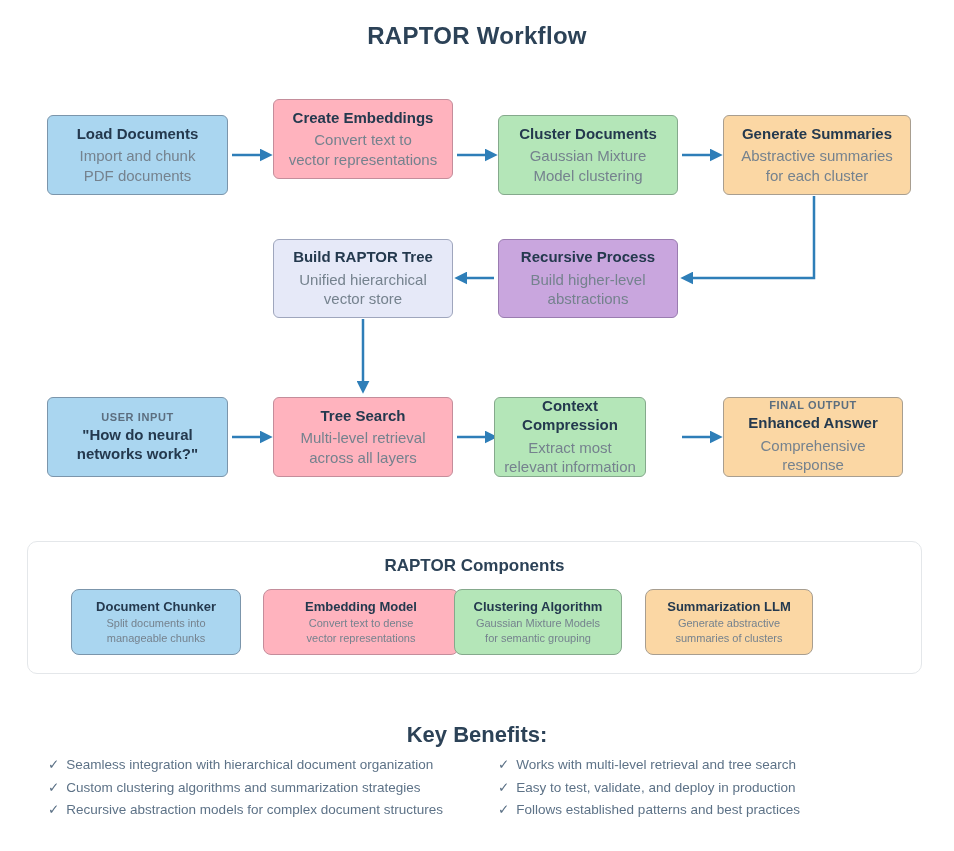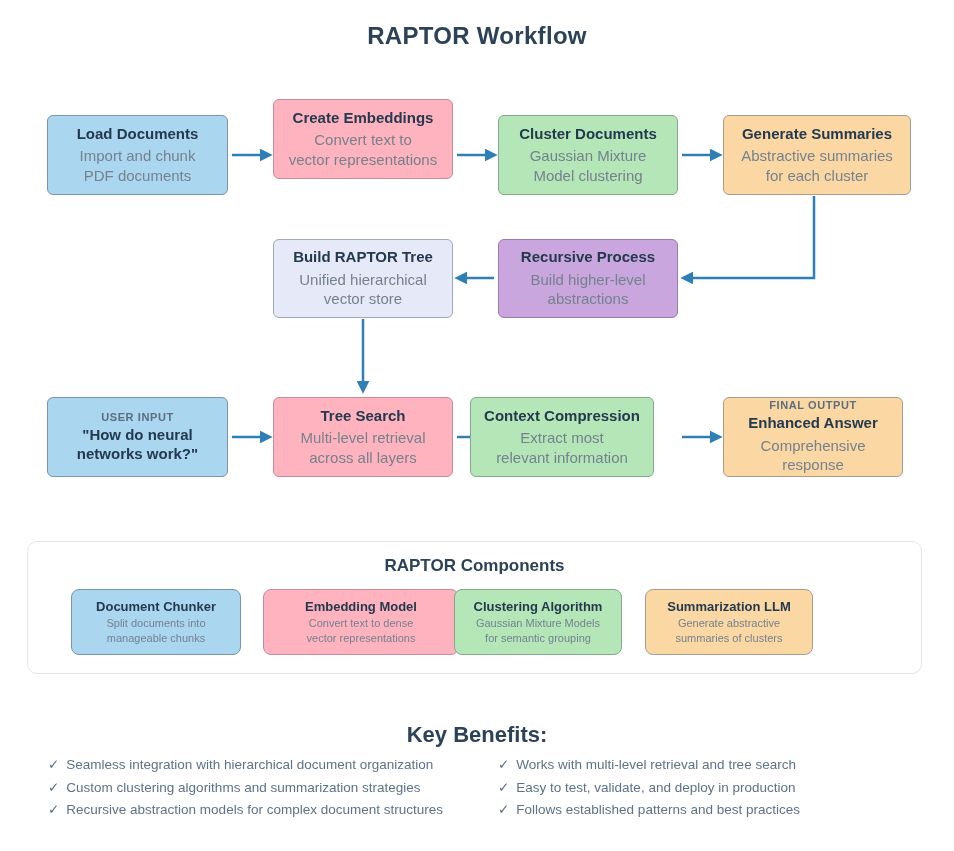--- a/index.html
+++ b/index.html
@@ -28,21 +28,21 @@
   .c-lavender{background:#e6e9f8;border:1.5px solid #9fa6bd;}
   .c-purple  {background:#c9a6de;border:1.5px solid #9a7cb0;}
   .p1 {left:47px; top:115px;width:181px;height:80px;}
   .p2 {left:273px;top:99px;width:180px;height:80px;}
   .p3 {left:498px;top:115px;width:180px;height:80px;}
   .p4 {left:723px;top:115px;width:188px;height:80px;}
   .p5 {left:273px;top:239px;width:180px;height:79px;}
   .p6 {left:498px;top:239px;width:180px;height:79px;}
   .p7 {left:47px; top:397px;width:181px;height:80px;}
   .p8 {left:273px;top:397px;width:180px;height:80px;}
-  .p9 {left:470px;top:397px;width:184px;height:80px;}
+  .p9 {left:494px;top:397px;width:152px;height:80px;}
   .p10{left:723px;top:397px;width:180px;height:80px;}
   .connectors{position:absolute;left:0;top:0;pointer-events:none;}
   
   .panel{
     position:absolute;left:27px;top:541px;width:895px;height:133px;
     border:1px solid #e4e7ea;border-radius:10px;background:#ffffff;box-sizing:border-box;
   }
   .panel-title{
     position:absolute;left:0;top:14px;width:100%;text-align:center;
     font-size:17px;font-weight:bold;color:#2c4257;

